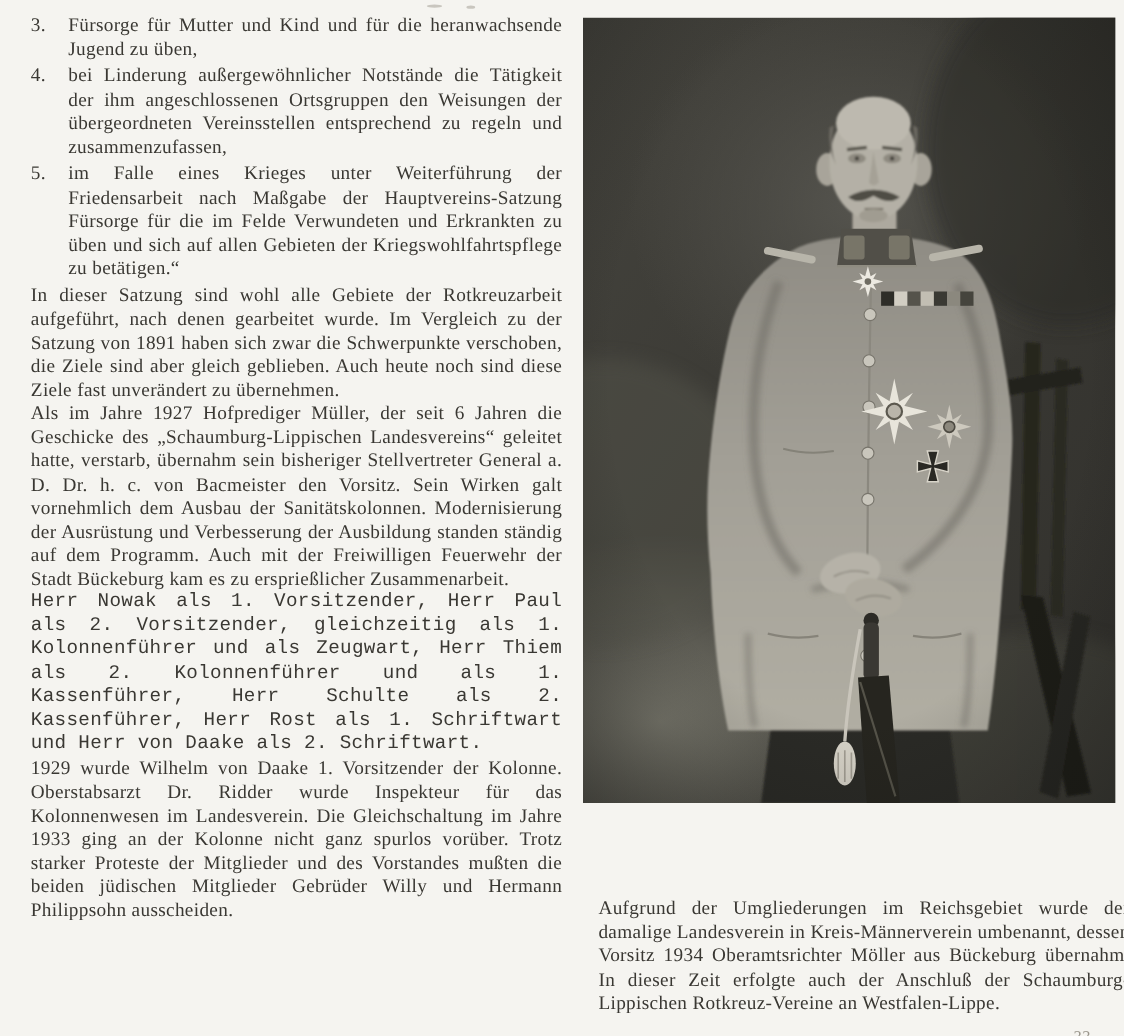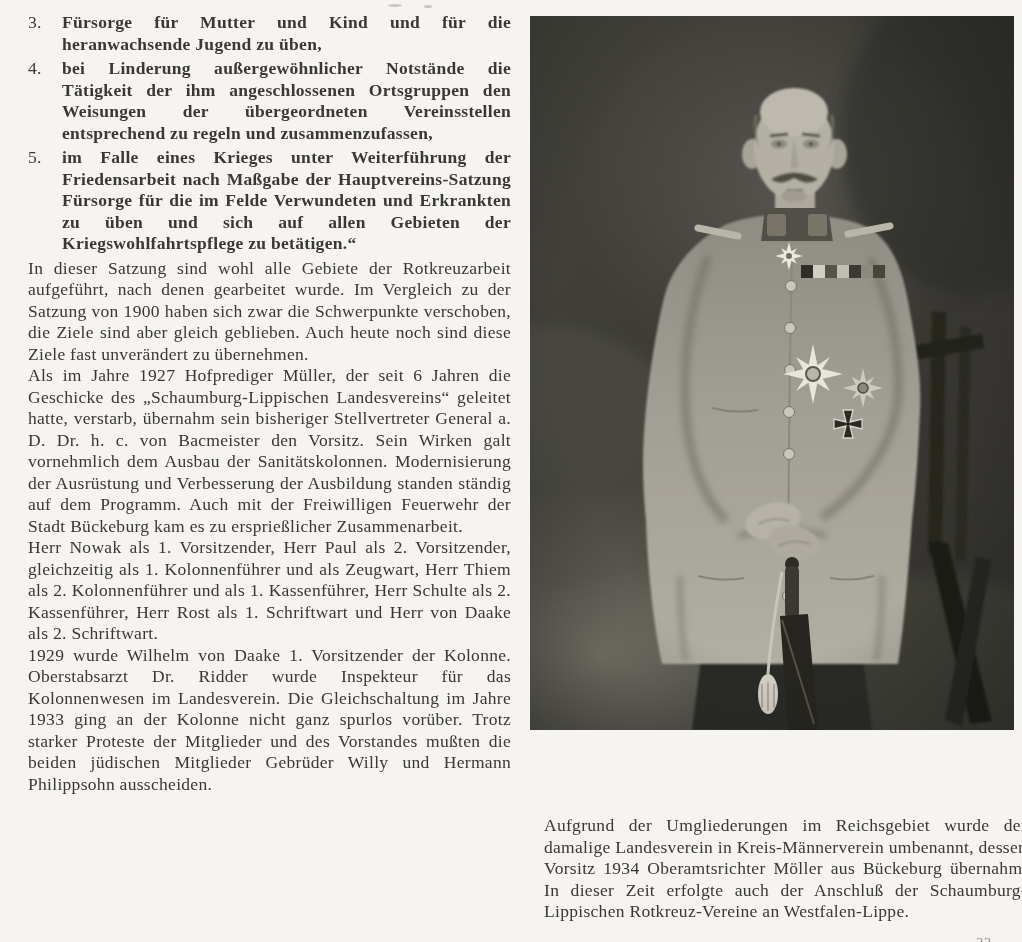--- a/index.html
+++ b/index.html
@@ -12,26 +12,26 @@
     font-size:17.5px;
     line-height:21.5px;
     letter-spacing:0.3px;
     overflow:hidden;
   }
   .col-left{
     position:absolute;left:28px;top:12px;width:483px;
   }
   .list-item{display:flex;margin-bottom:3px;}
   .li-num{width:34px;flex:none;}
-  .li-text{flex:1;text-align:justify;font-weight:bold;}
+  .li-text{flex:1;text-align:justify;}
   p.para{margin:0;text-align:justify;}
   .mt-p1{margin-top:11px;}
   .mt-p2{margin-top:8px;}
   .mt-p3{margin-top:6px;}
-  .mt-p4{margin-top:3px;}
+  .mt-p4{margin-top:3px;font-family:Liberation Mono, monospace;}
   .mt-p5{margin-top:6px;}
   .mt-p6{margin-top:9px;}
   .photo{
     position:absolute;left:530px;top:16px;width:484px;height:714px;
     display:block;
   }
   .col-right-text{
     position:absolute;left:528px;top:799px;width:483px;
     text-align:justify;margin:16px;
   }
@@ -57,21 +57,21 @@
   </div>
   <div class="list-item">
     <span class="li-num">4.</span>
     <div class="li-text">bei Linderung außergewöhnlicher Notstände die Tätigkeit der ihm angeschlossenen Ortsgruppen den Weisungen der übergeordneten Vereinsstellen entsprechend zu regeln und zusammenzufassen,</div>
   </div>
   <div class="list-item">
     <span class="li-num">5.</span>
     <div class="li-text">im Falle eines Krieges unter Weiterführung der Friedensarbeit nach Maßgabe der Hauptvereins-Satzung Fürsorge für die im Felde Verwundeten und Erkrankten zu üben und sich auf allen Gebieten der Kriegswohlfahrtspflege zu betätigen.“</div>
   </div>
 
-  <p class="para mt-p1">In dieser Satzung sind wohl alle Gebiete der Rotkreuzarbeit aufgeführt, nach denen gearbeitet wurde. Im Vergleich zu der Satzung von 1900 haben sich zwar die Schwerpunkte verschoben, die Ziele sind aber gleich geblieben. Auch heute noch sind diese Ziele fast unverändert zu übernehmen.</p>
+  <p class="para mt-p1">In dieser Satzung sind wohl alle Gebiete der Rotkreuzarbeit aufgeführt, nach denen gearbeitet wurde. Im Vergleich zu der Satzung von 1891 haben sich zwar die Schwerpunkte verschoben, die Ziele sind aber gleich geblieben. Auch heute noch sind diese Ziele fast unverändert zu übernehmen.</p>
   <p class="para mt-p2">Als im Jahre 1927 Hofprediger Müller, der seit 6 Jahren die Geschicke des „Schaumburg-Lippischen Landesvereins“ geleitet hatte, verstarb, übernahm sein bisheriger Stellvertreter General a. D. Dr. h. c. von Bacmeister den Vorsitz. Sein Wirken galt vornehmlich dem Ausbau der Sanitätskolonnen. Modernisierung der Ausrüstung und Verbesserung der Ausbildung standen ständig auf dem Programm. Auch mit der Freiwilligen Feuerwehr der Stadt Bückeburg kam es zu ersprießlicher Zusammenarbeit.</p>
   <p class="para mt-p4">Herr Nowak als 1. Vorsitzender, Herr Paul als 2. Vorsitzender, gleichzeitig als 1. Kolonnenführer und als Zeugwart, Herr Thiem als 2. Kolonnenführer und als 1. Kassenführer, Herr Schulte als 2. Kassenführer, Herr Rost als 1. Schriftwart und Herr von Daake als 2. Schriftwart.</p>
   <p class="para mt-p6">1929 wurde Wilhelm von Daake 1. Vorsitzender der Kolonne. Oberstabsarzt Dr. Ridder wurde Inspekteur für das Kolonnenwesen im Landesverein. Die Gleichschaltung im Jahre 1933 ging an der Kolonne nicht ganz spurlos vorüber. Trotz starker Proteste der Mitglieder und des Vorstandes mußten die beiden jüdischen Mitglieder Gebrüder Willy und Hermann Philippsohn ausscheiden.</p>
 </div>
 
 <svg class="photo" viewBox="0 0 484 714" xmlns="http://www.w3.org/2000/svg">
   <defs>
     <linearGradient id="bgG" x1="0" y1="0" x2="1" y2="1">
       <stop offset="0" stop-color="#44433d"></stop>
       <stop offset="0.5" stop-color="#3a3934"></stop>

